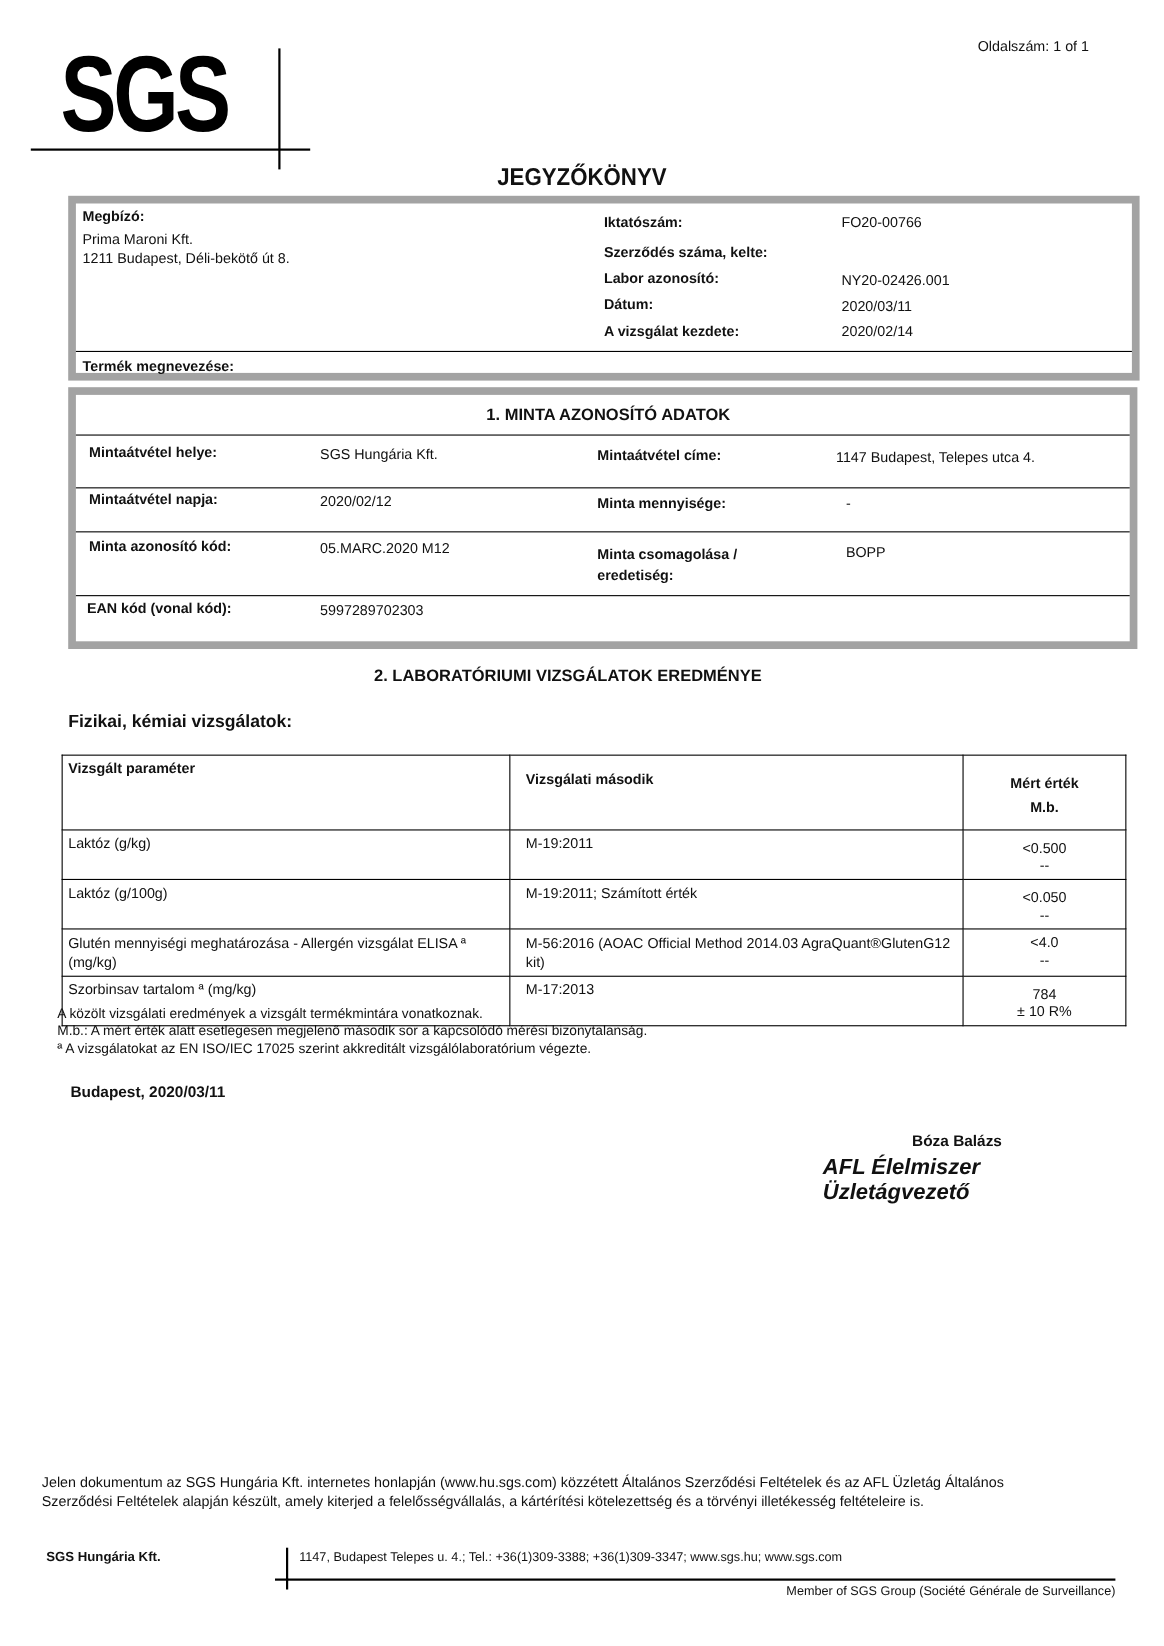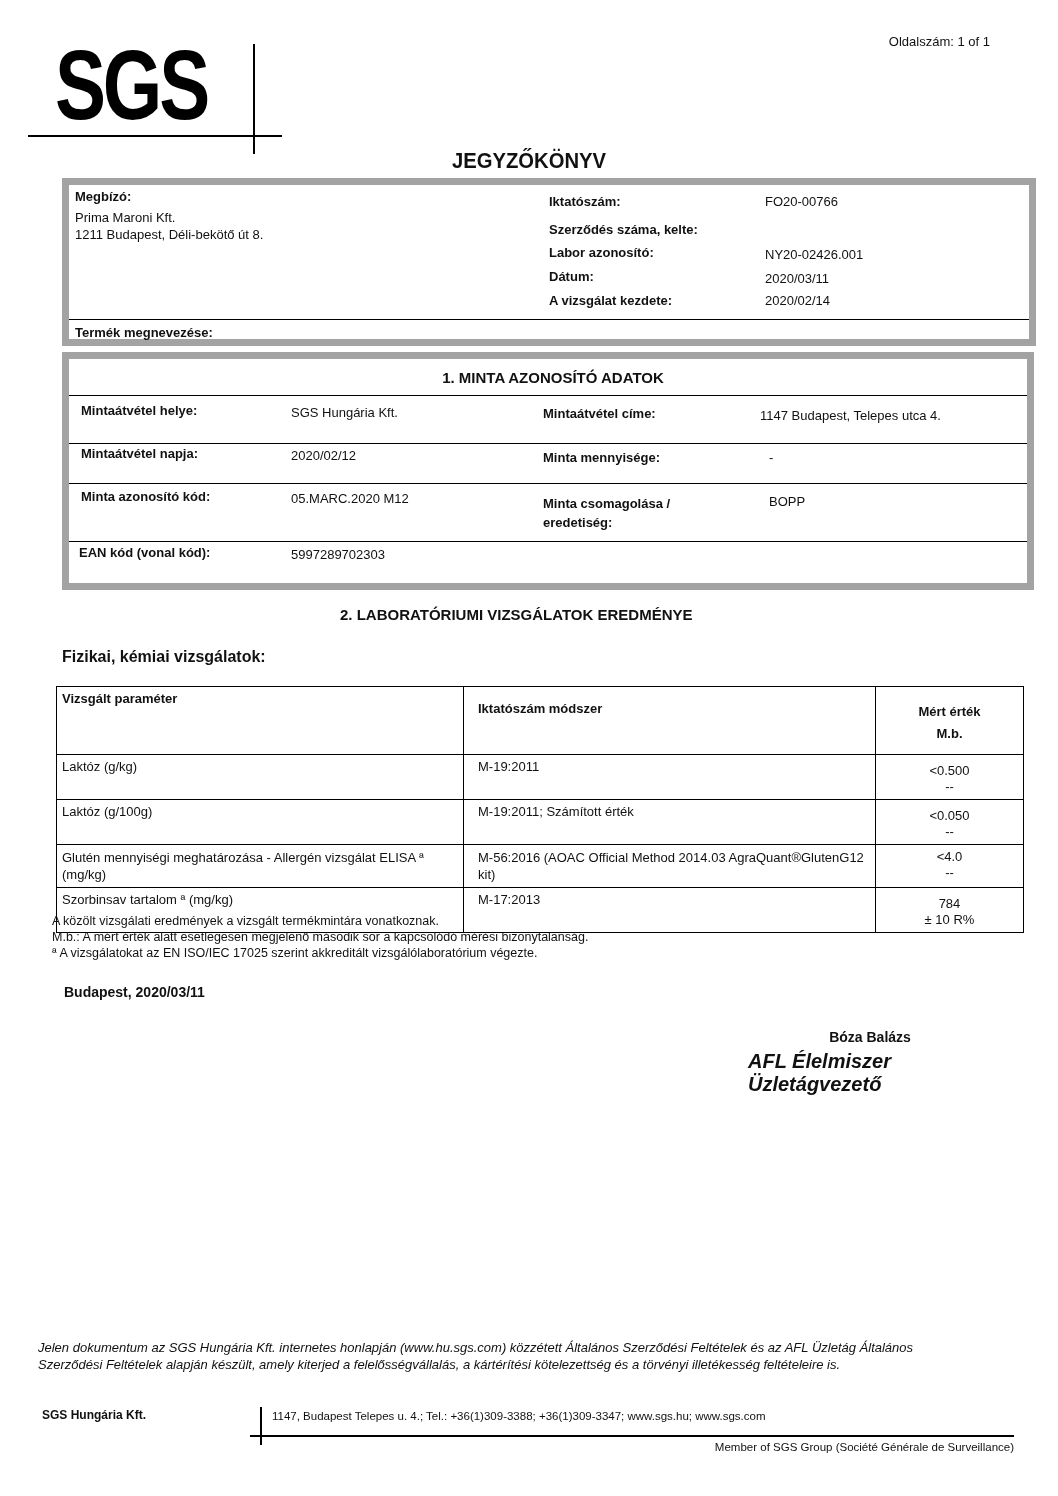--- a/index.html
+++ b/index.html
@@ -27,21 +27,21 @@
   .val { font-size: 13px; }
 
   .box2 { left: 62px; top: 352px; width: 972px; height: 238px; }
   .box2 .hline { position: absolute; left: 0; right: 0; height: 1px; background: #000; }
   .sec-title { font-weight: bold; font-size: 15px; }
 
   table.res { position: absolute; left: 56px; top: 686px; width: 968px; border-collapse: collapse; font-size: 13px; }
   table.res td { border: 1.5px solid #000; vertical-align: top; padding: 4px 5px; }
   table.res td.val-cell { text-align: center; }
   .notes { left: 52px; top: 913px; font-size: 12.5px; line-height: 16px; }
-  .footer-text { left: 38px; top: 1339px; font-size: 13px; line-height: 17px; width: 880px; font-style: italic; }
+  .footer-text { left: 38px; top: 1339px; font-size: 13px; line-height: 17px; width: 880px; }
   .footer-line { left: 260px; top: 1435px; width: 754px; height: 2px; background: #000; }
   .footer-vline { left: 260px; top: 1407px; width: 2px; height: 38px; background: #000; }
   .footer-tick { left: 250px; top: 1435px; width: 12px; height: 2px; background: #000; }
 </style>
 </head>
 <body>
 
 <div class="abs logo">SGS</div>
 <div class="abs logo-vline"></div>
 <div class="abs logo-hline"></div>
@@ -94,21 +94,21 @@
   <div class="abs val" style="left:222px;top:188px;">5997289702303</div>
 </div>
 
 <div class="abs sec-title" style="left:340px;top:606px;font-size:15px;">2. LABORATÓRIUMI VIZSGÁLATOK EREDMÉNYE</div>
 <div class="abs b" style="left:62px;top:648px;font-size:16px;">Fizikai, kémiai vizsgálatok:</div>
 
 <table class="res">
   <tbody>
       <tr style="height:68px;">
     <td class="b" style="width:396px;">Vizsgált paraméter</td>
-    <td class="b" style="width:392px;padding-top:14px;padding-left:14px;">Iktatószám módszer</td>
+    <td class="b" style="width:392px;padding-top:14px;padding-left:14px;">Vizsgálati második</td>
     <td class="b val-cell" style="padding-top:14px;line-height:22px;">
       <div>Mért érték</div>
       <div>M.b.</div>
     </td>
   </tr>
   <tr style="height:42px;">
     <td>Laktóz (g/kg)</td>
     <td style="padding-left:14px;">M-19:2011</td>
     <td class="val-cell" style="padding-top:8px;line-height:16px;">
       <div>&lt;0.500</div>

